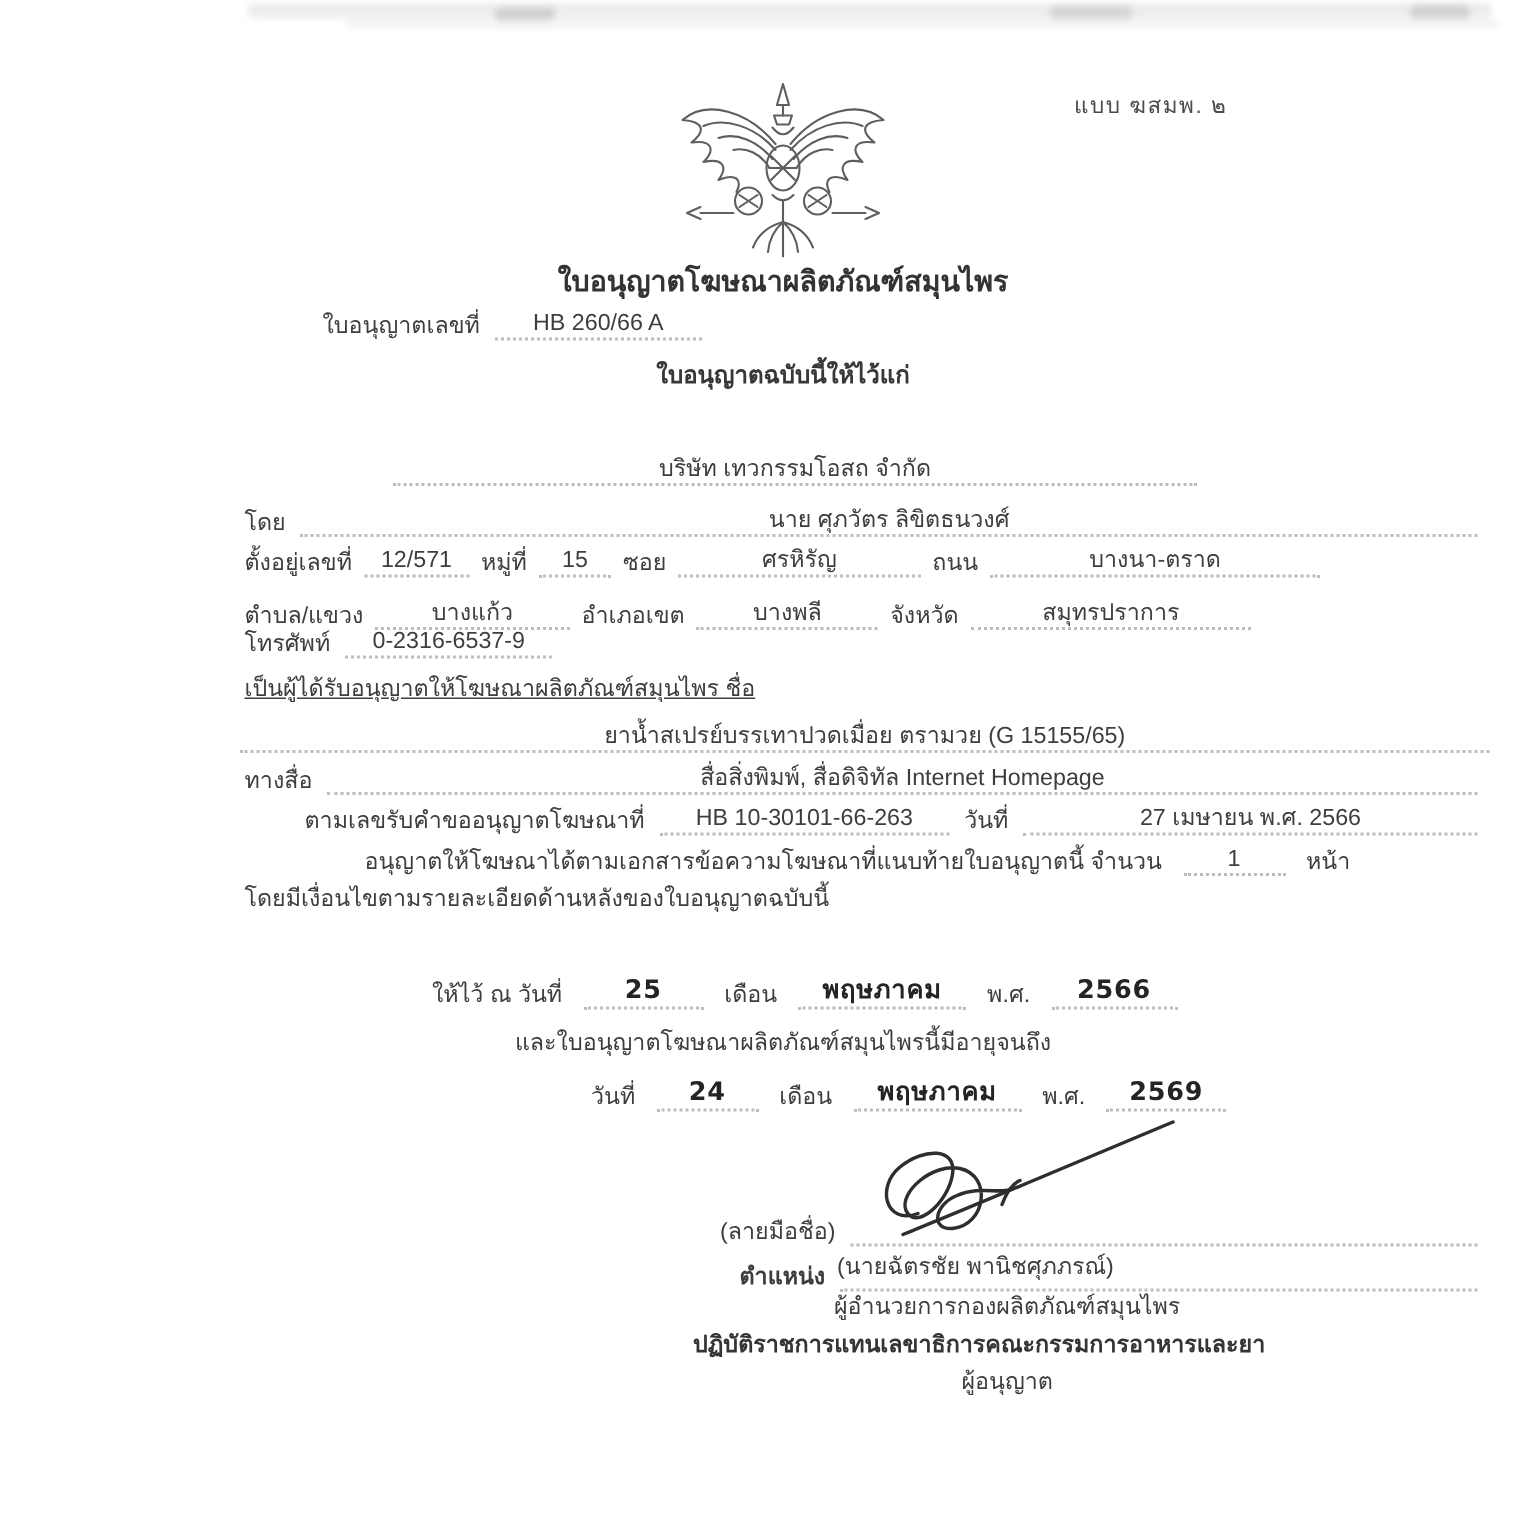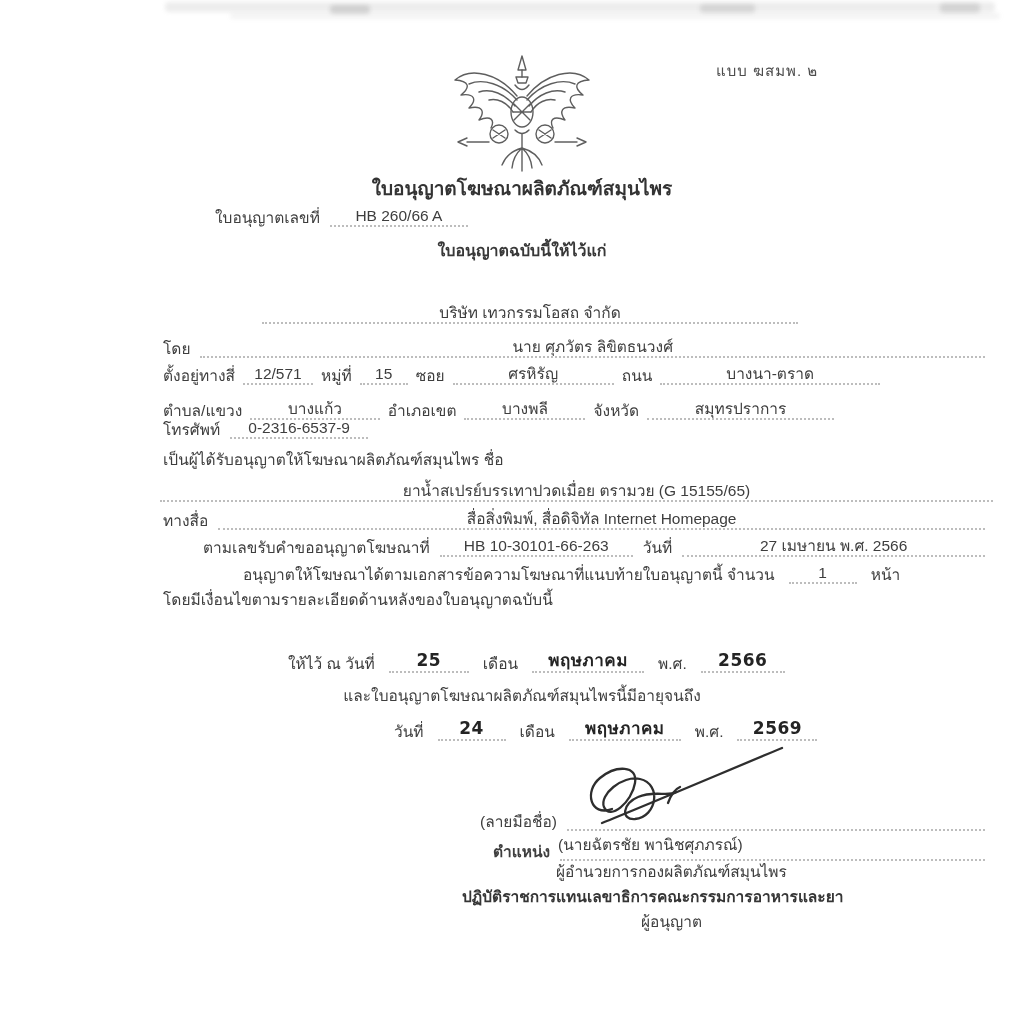--- a/index.html
+++ b/index.html
@@ -78,21 +78,21 @@
   <div class="abs heading2">ใบอนุญาตฉบับนี้ให้ไว้แก่</div>
 
   <div class="abs dotc" style="left:262px;top:303px;width:528px;">บริษัท เทวกรรมโอสถ จำกัด</div>
 
   <div class="row" style="left:163px;top:337px;right:39px;">
     <span>โดย</span>
     <span class="dotc grow">นาย ศุภวัตร ลิขิตธนวงศ์</span>
   </div>
 
   <div class="row" style="left:163px;top:364px;right:144px;column-gap:8px;">
-    <span>ตั้งอยู่ทางสี่</span>
+    <span>ตั้งอยู่เลขที่</span>
     <span class="dotc" style="width:62px;">12/571</span>
     <span>หมู่ที่</span>
     <span class="dotc" style="width:40px;">15</span>
     <span>ซอย</span>
     <span class="dotc grow">ศรหิรัญ</span>
     <span>ถนน</span>
     <span class="dotc grow" style="flex-grow:1.2;">บางนา-ตราด</span>
   </div>
 
   <div class="row" style="left:163px;top:399px;right:190px;column-gap:8px;">
@@ -102,21 +102,21 @@
     <span class="dotc grow">บางพลี</span>
     <span>จังหวัด</span>
     <span class="dotc grow" style="flex-grow:1.3;">สมุทรปราการ</span>
   </div>
 
   <div class="row" style="left:163px;top:418px;">
     <span>โทรศัพท์</span>
     <span class="dotc" style="width:130px;">0-2316-6537-9</span>
   </div>
 
-  <div class="abs" style="left:163px;top:450px;">เป็นผู้ได้รับอนุญาตให้โฆษณาผลิตภัณฑ์สมุนไพร ชื่อ</div>
+  <div class="abs" style="left:163px;top:450px;text-decoration:underline;">เป็นผู้ได้รับอนุญาตให้โฆษณาผลิตภัณฑ์สมุนไพร ชื่อ</div>
 
   <div class="abs dotc" style="left:160px;top:481px;width:825px;">ยาน้ำสเปรย์บรรเทาปวดเมื่อย ตรามวย (G 15155/65)</div>
 
   <div class="row" style="left:163px;top:509px;right:39px;align-items:flex-end;">
     <span>ทางสื่อ</span>
     <span class="dotc grow">สื่อสิ่งพิมพ์, สื่อดิจิทัล Internet Homepage</span>
   </div>
 
   <div class="row" style="left:163px;top:536px;right:39px;margin-left:40px;">
     <span>ตามเลขรับคำขออนุญาตโฆษณาที่</span>

